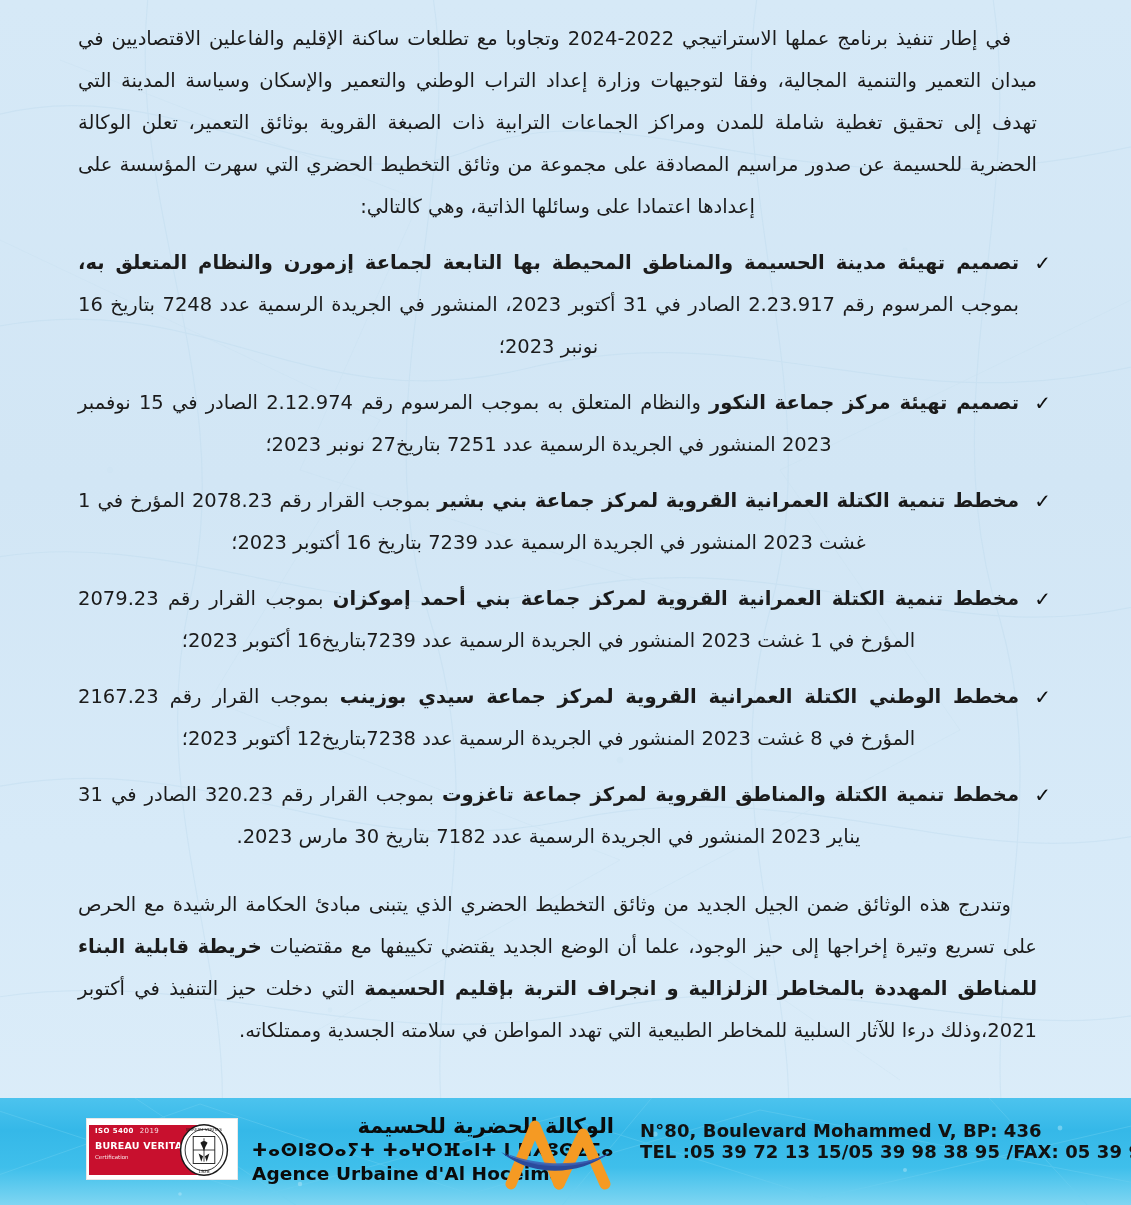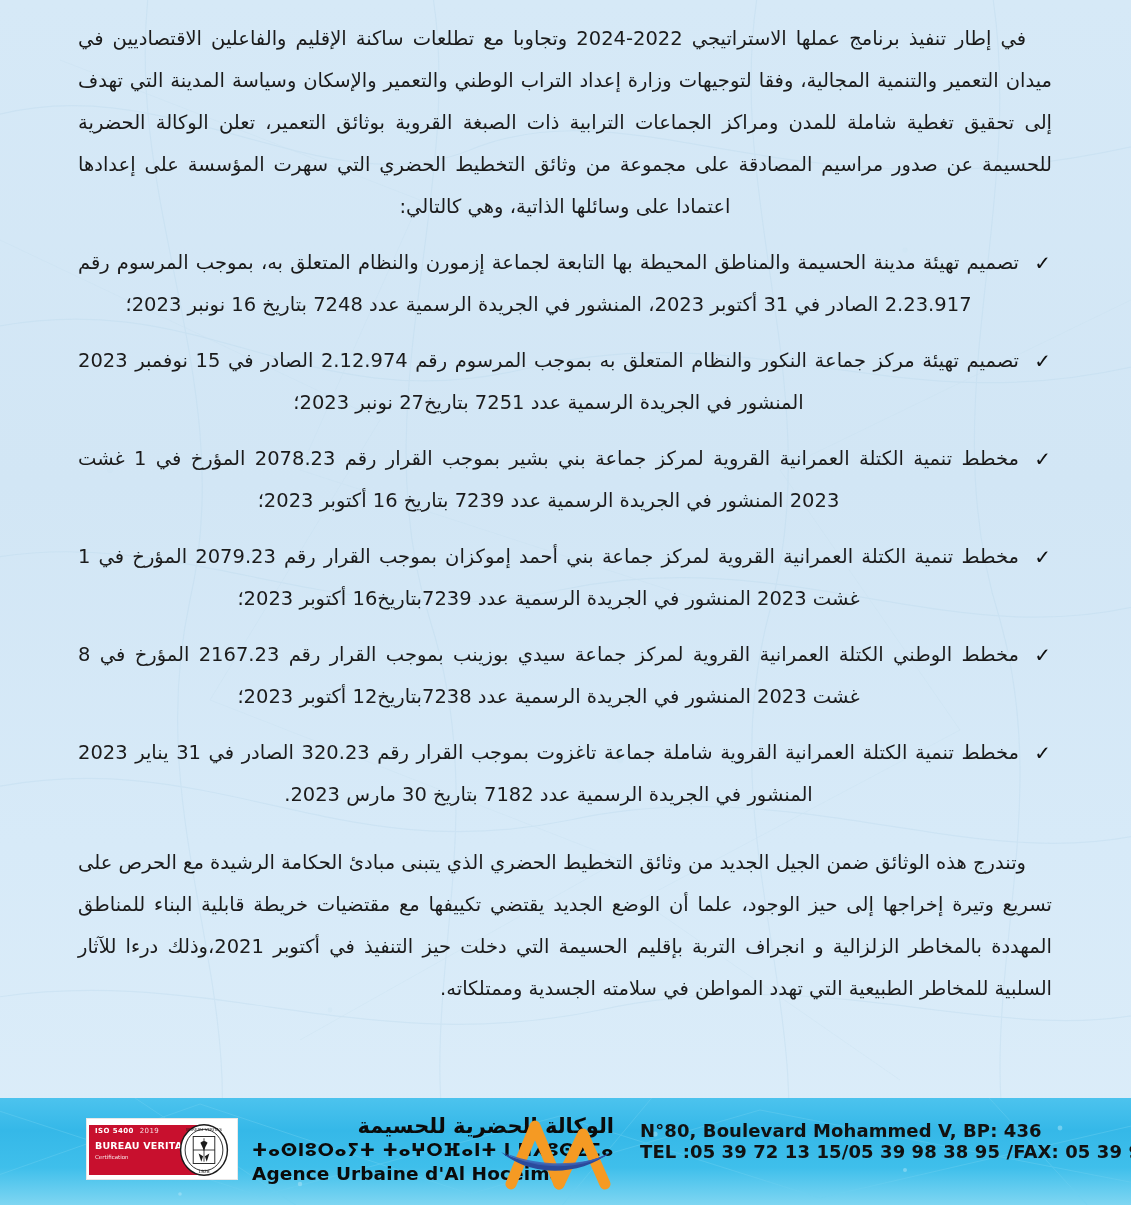--- a/index.html
+++ b/index.html
@@ -43,21 +43,21 @@
     text-align: justify;
   }
 
   .para {
     font-family: "DejaVu Sans", "Liberation Sans", sans-serif;
     font-size: 19.5px;
     line-height: 42px;
     color: #1b1b1b;
     text-align: justify;
     text-align-last: center;
-    margin: 0 1px 10px 0;
+    margin: 0 16px 10px 0;
     text-indent: 26px;
   }
   .para.last-left {
     text-align-last: right;
   }
 
   .bullets {
     list-style: none;
     margin: 14px 0 0 0;
     padding: 0;
@@ -75,21 +75,21 @@
   .bullet .tick {
     position: absolute;
     right: 2px;
     top: 2px;
     font-size: 20px;
     font-weight: bold;
     color: #111;
     line-height: 38px;
   }
   .bullet b, .para b {
-    font-weight: normal;
+    font-weight: bold;
   }
 
   .closing {
     margin-top: 26px;
   }
 
   
   .footer {
     position: absolute;
     left: 0;
@@ -263,21 +263,21 @@
       <b>مخطط تنمية الكتلة العمرانية القروية لمركز جماعة بني أحمد إموكزان</b><span> بموجب القرار رقم 2079.23 المؤرخ في 1 غشت 2023 المنشور في الجريدة الرسمية عدد 7239بتاريخ16 أكتوبر 2023؛</span>
     </li>
 
     <li class="bullet">
       <span class="tick">✓</span>
       <b>مخطط الوطني الكتلة العمرانية القروية لمركز جماعة سيدي بوزينب</b><span> بموجب القرار رقم 2167.23 المؤرخ في 8 غشت 2023 المنشور في الجريدة الرسمية عدد 7238بتاريخ12 أكتوبر 2023؛</span>
     </li>
 
     <li class="bullet">
       <span class="tick">✓</span>
-      <b>مخطط تنمية الكتلة العمرانية القروية شاملة جماعة تاغزوت</b><span> بموجب القرار رقم 320.23 الصادر في 31 يناير 2023 المنشور في الجريدة الرسمية عدد 7182 بتاريخ 30 مارس 2023.</span>
+      <b>مخطط تنمية الكتلة والمناطق القروية لمركز جماعة تاغزوت</b><span> بموجب القرار رقم 320.23 الصادر في 31 يناير 2023 المنشور في الجريدة الرسمية عدد 7182 بتاريخ 30 مارس 2023.</span>
     </li>
 
   </ul>
 
   <p class="para closing last-left"><span>وتندرج هذه الوثائق ضمن الجيل الجديد من وثائق التخطيط الحضري الذي يتبنى مبادئ الحكامة الرشيدة مع الحرص على تسريع وتيرة إخراجها إلى حيز الوجود، علما أن الوضع الجديد يقتضي تكييفها مع مقتضيات </span><b>خريطة قابلية البناء للمناطق المهددة بالمخاطر الزلزالية و انجراف التربة بإقليم الحسيمة</b><span> التي دخلت حيز التنفيذ في أكتوبر 2021،وذلك درءا للآثار السلبية للمخاطر الطبيعية التي تهدد المواطن في سلامته الجسدية وممتلكاته.</span></p>
 
 </main>
 
 <footer class="footer">
 

